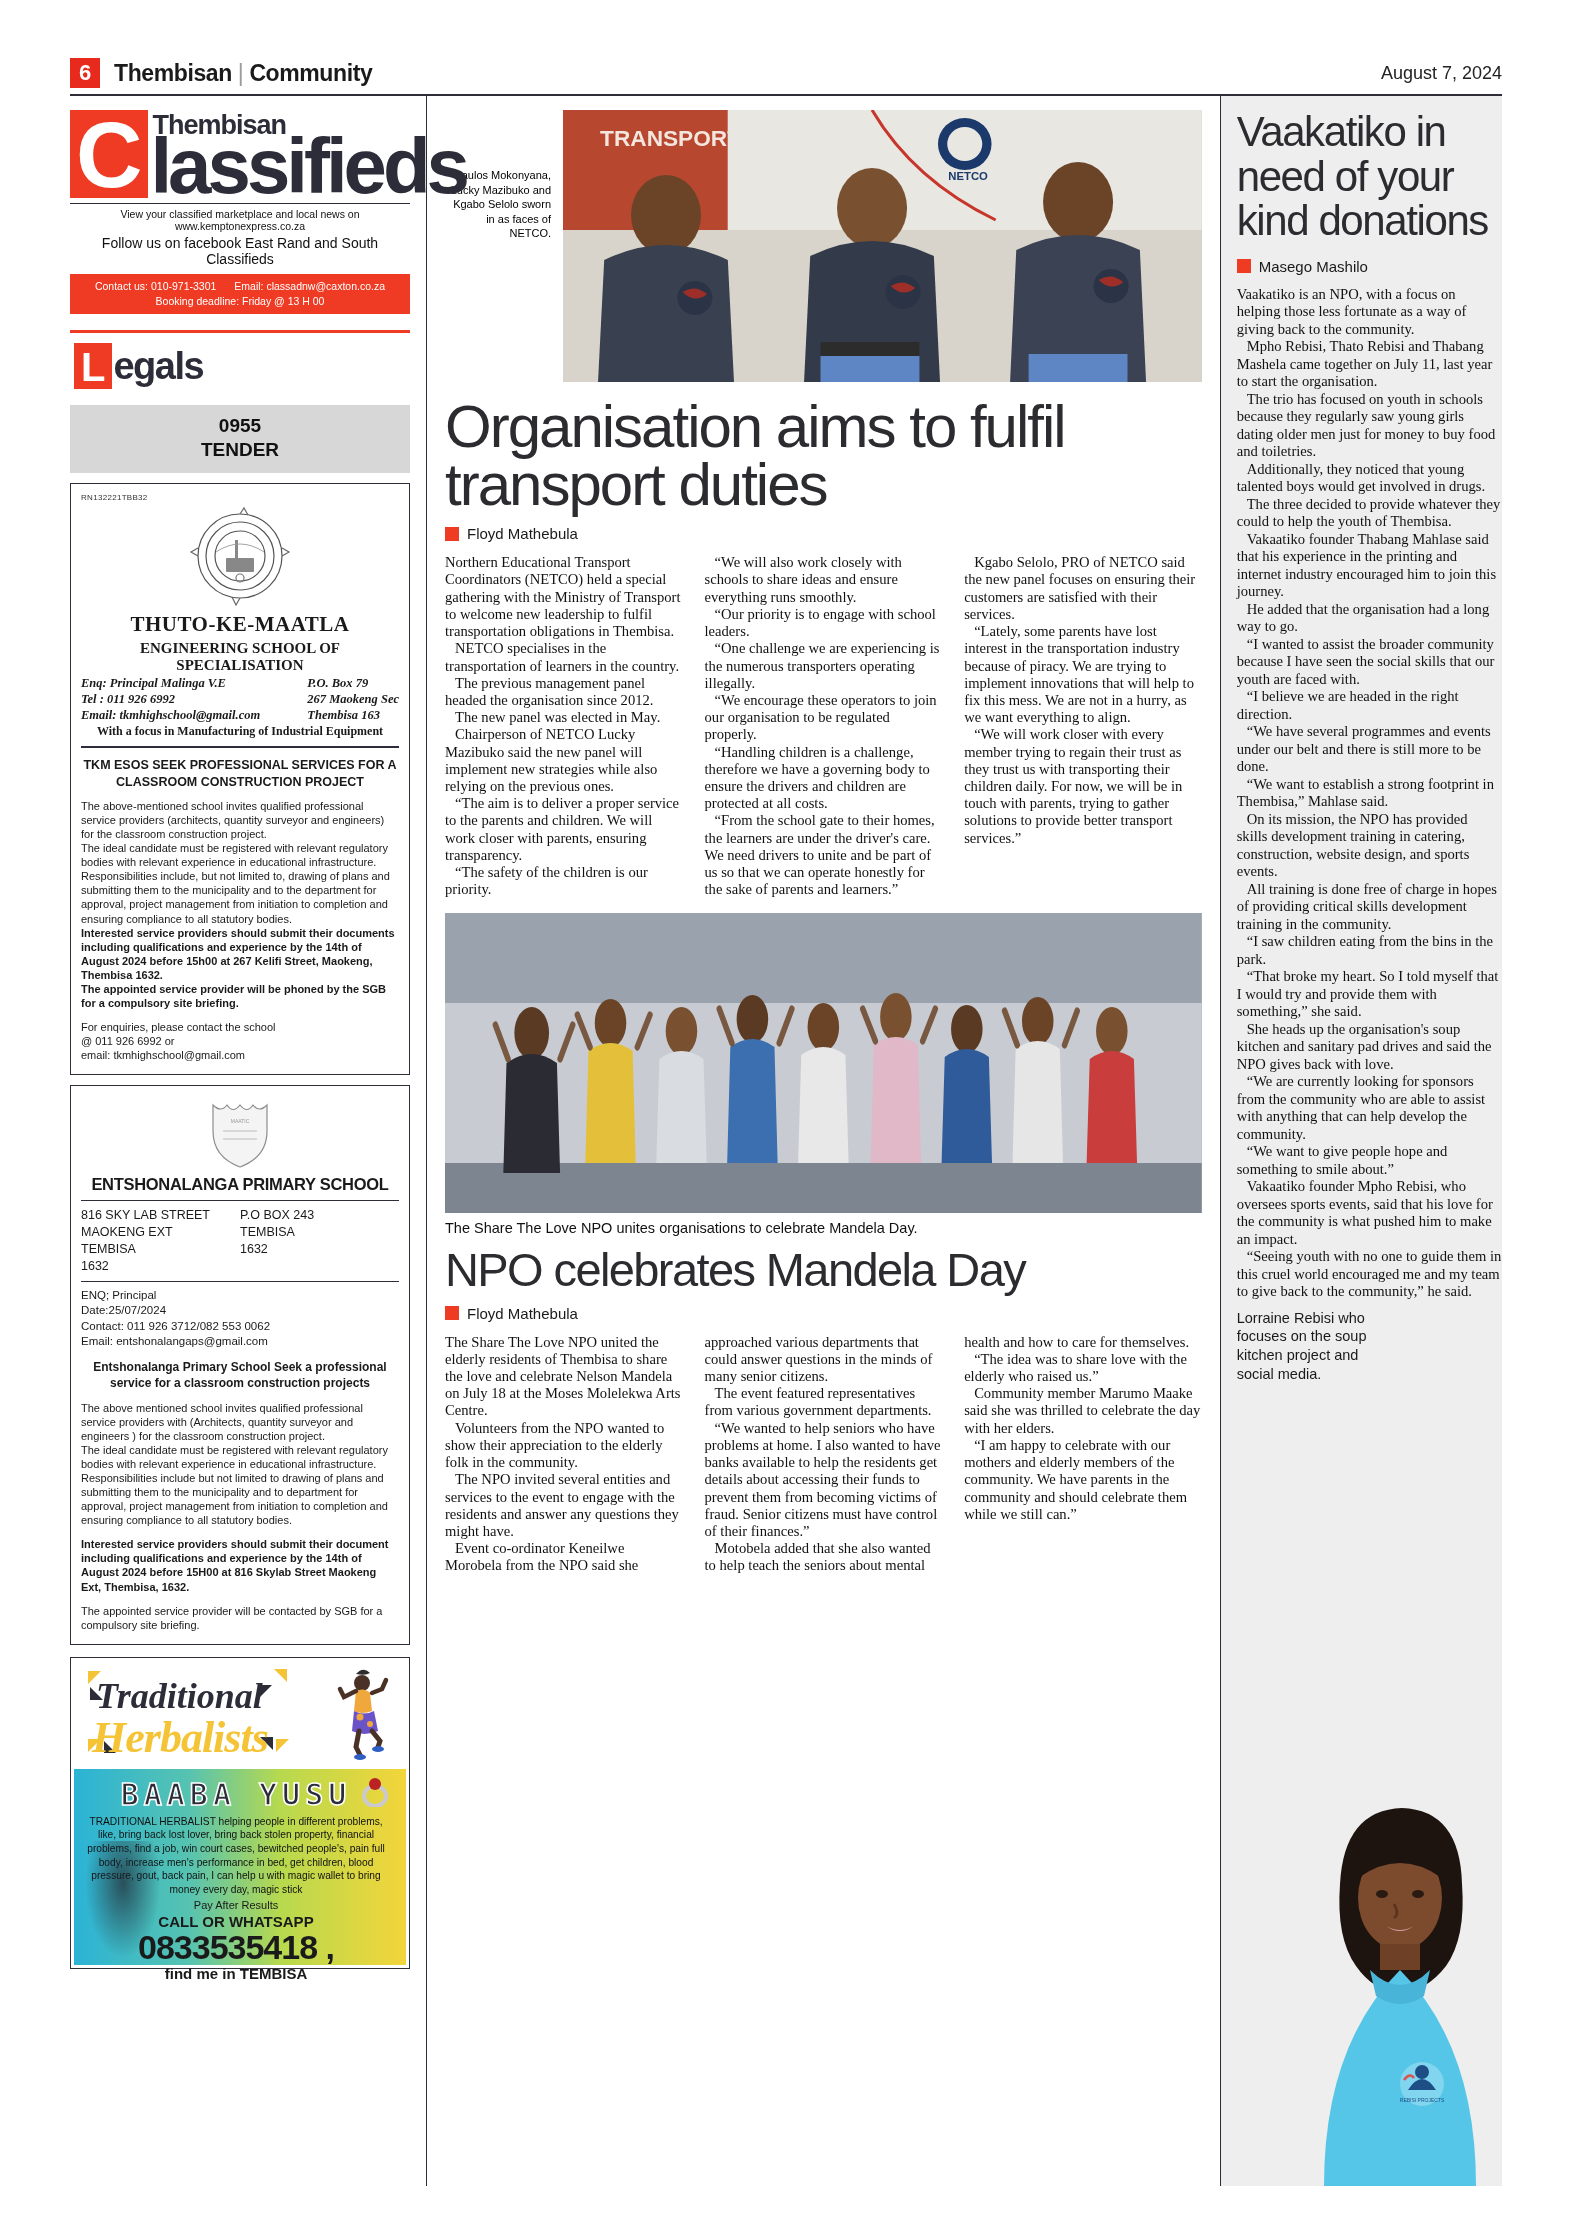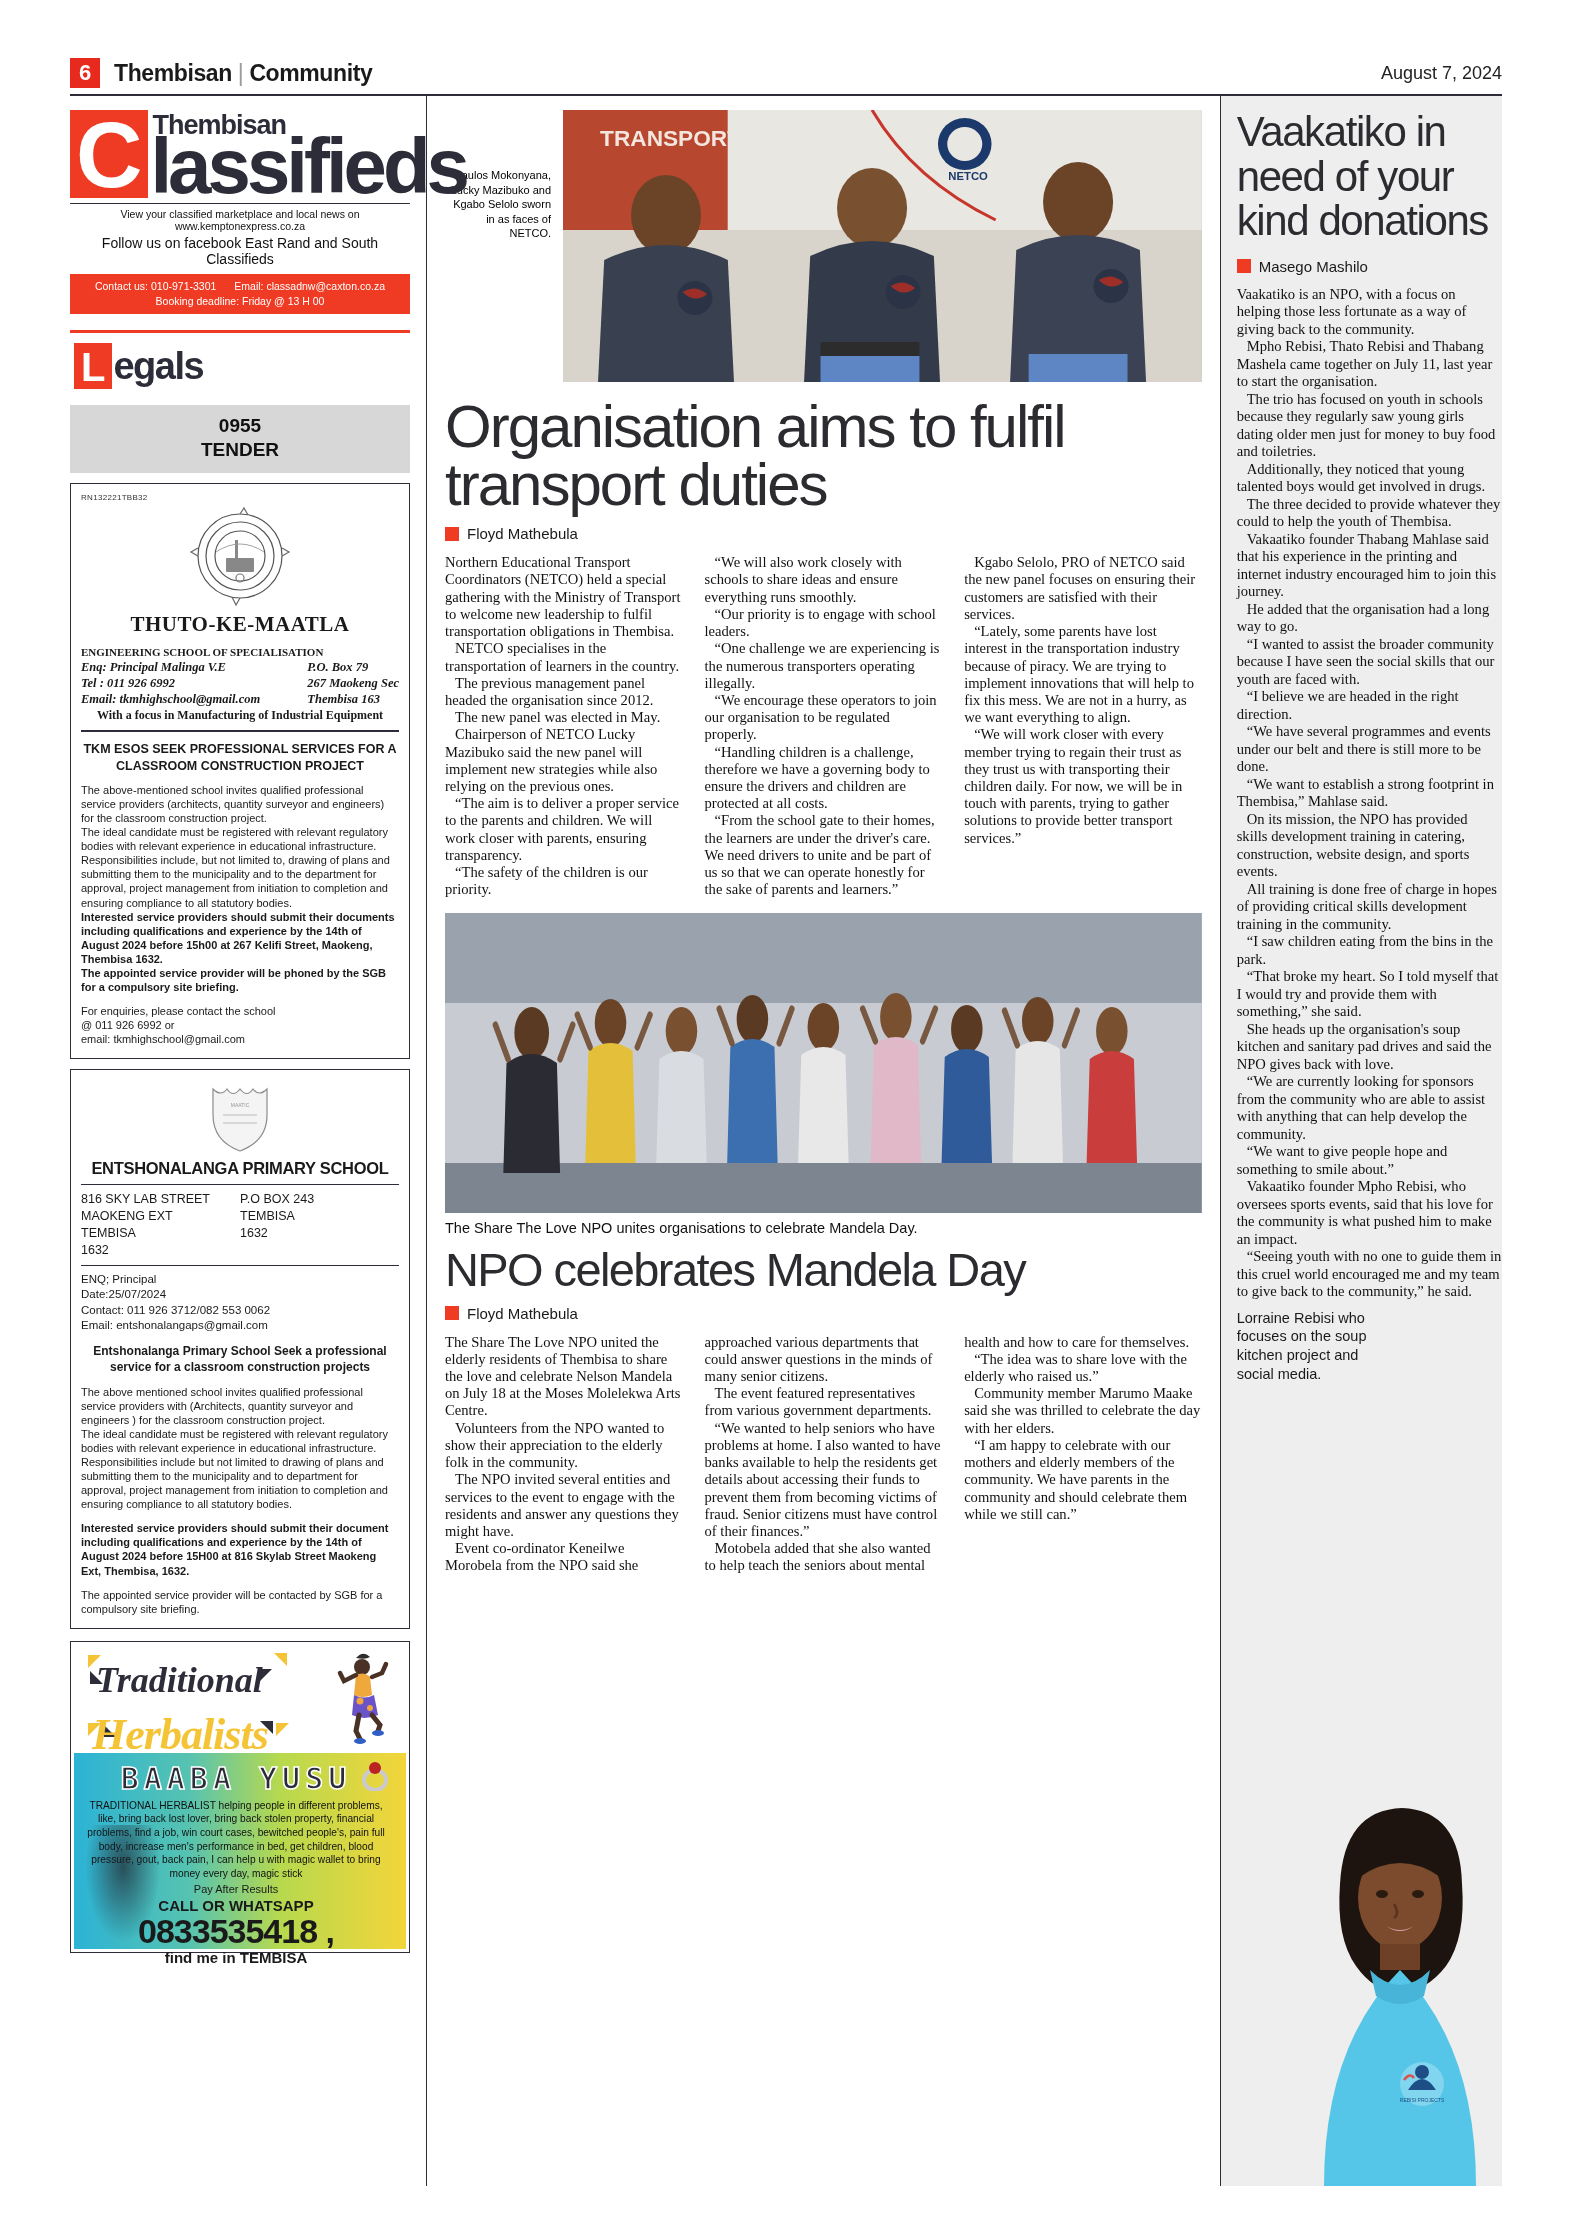--- a/index.html
+++ b/index.html
@@ -58,21 +58,21 @@
   .tender-head {
     background: #d7d7d7; text-align: center; padding: 9px 4px 11px 4px;
     font-size: 19px; font-weight: bold; line-height: 1.25; color: #111;
   }
   .ad-box { border: 1.5px solid #2d2d3a; margin-top: 10px; padding: 9px 10px 12px 10px; background:#fff; }
   .ad-ref { font-size: 8px; color: #333; letter-spacing: .3px; }
 
   .crest { display:block; margin: 4px auto 2px auto; }
 
   .tkm-name { text-align:center; font-family: "Liberation Serif", serif; font-size: 21px; font-weight: bold; letter-spacing: .5px; margin-top: 2px; }
-  .tkm-sub  { text-align:left; font-family: "Liberation Serif", serif; font-size: 11px; font-weight: bold; margin-top: 9px; }
+  .tkm-sub  { text-align:center; font-family: "Liberation Serif", serif; font-size: 15px; font-weight: bold; margin-top: 3px; }
   .tkm-2col { display:flex; justify-content: space-between; font-family: "Liberation Serif", serif;
               font-style: italic; font-weight: bold; font-size: 12.5px; line-height: 1.3; margin-top: 1px; }
   .tkm-2col div { white-space: nowrap; }
   .tkm-focus { text-align:center; font-family: "Liberation Serif", serif; font-size: 12px; font-weight: bold; margin-top: 1px; }
   .thick-rule { border-top: 2.5px solid #2d2d3a; margin: 7px 0 9px 0; }
   .ad-title { text-align:center; font-size: 12.5px; font-weight: bold; line-height: 1.3; }
   .ad-body { font-size: 11px; line-height: 1.28; margin-top: 9px; }
   .ad-body p { margin-bottom: 0; }
   .ad-body .b { font-weight: bold; }
   .sp { height: 10px; }
@@ -83,21 +83,21 @@
   .ent-2col { display:flex; justify-content: space-between; font-size: 12.5px; line-height: 1.35; }
   .ent-2col > div { width: 50%; }
   .ent-info { font-size: 11.5px; line-height: 1.35; }
   .ent-seek { text-align:center; font-size: 12px; font-weight:bold; line-height:1.32; }
 
   
   .herb-box { border: 1.5px solid #2d2d3a; margin-top: 12px; background:#fff; padding: 3px; }
   .herb-top { position: relative; height: 108px; overflow:hidden; }
   .herb-trad { position:absolute; left: 22px; top: 14px; font-family:"Liberation Serif", serif;
                font-style: italic; font-weight: bold; font-size: 36px; color: #2d2d3a; }
-  .herb-herb { position:absolute; left: 18px; top: 64px; font-family:"Liberation Serif", serif;
+  .herb-herb { position:absolute; left: 18px; top: 51px; font-family:"Liberation Serif", serif;
                font-style: italic; font-weight: bold; font-size: 44px; color: #f5c436; letter-spacing:-1px; }
   .tri { position:absolute; width:0; height:0; }
   .dancer { position:absolute; right: 16px; top: 8px; }
   .herb-band { height: 196px; position: relative;
     background: linear-gradient(90deg,#2bb3d6 0%, #57c3b0 35%, #b7d94e 62%, #f3d53a 100%); padding: 6px 16px 0 8px; }
   .herb-brand { text-align:center; font-size: 30px; font-weight: bold; color:#2d2d3a; letter-spacing: 5px;
                 font-family:"DejaVu Sans Mono", monospace; -webkit-text-stroke: 1.5px #fff; padding-top: 2px; }
   .herb-text { font-size: 10.2px; text-align:center; line-height: 1.34; color:#111; margin-top: 3px; font-weight:500; }
   .herb-pay { text-align:center; font-size: 11px; margin-top: 2px; }
   .herb-call { text-align:center; font-size: 15px; font-weight: bold; margin-top: 2px; }

